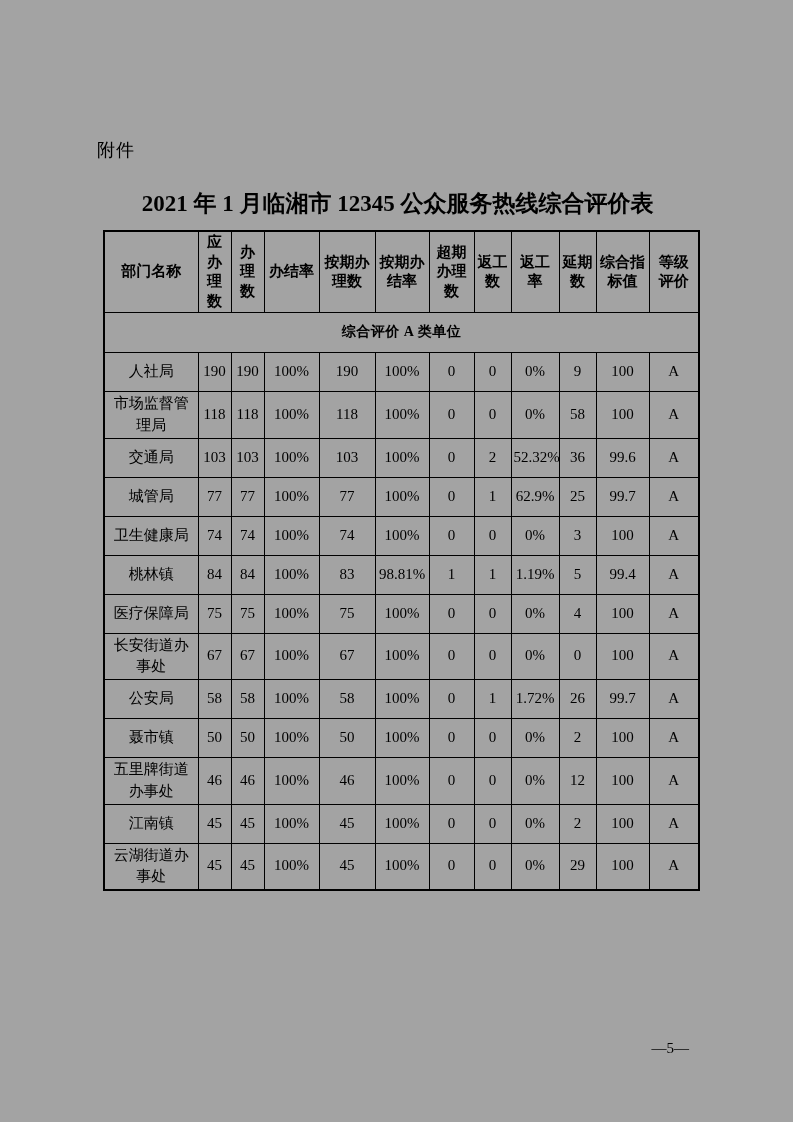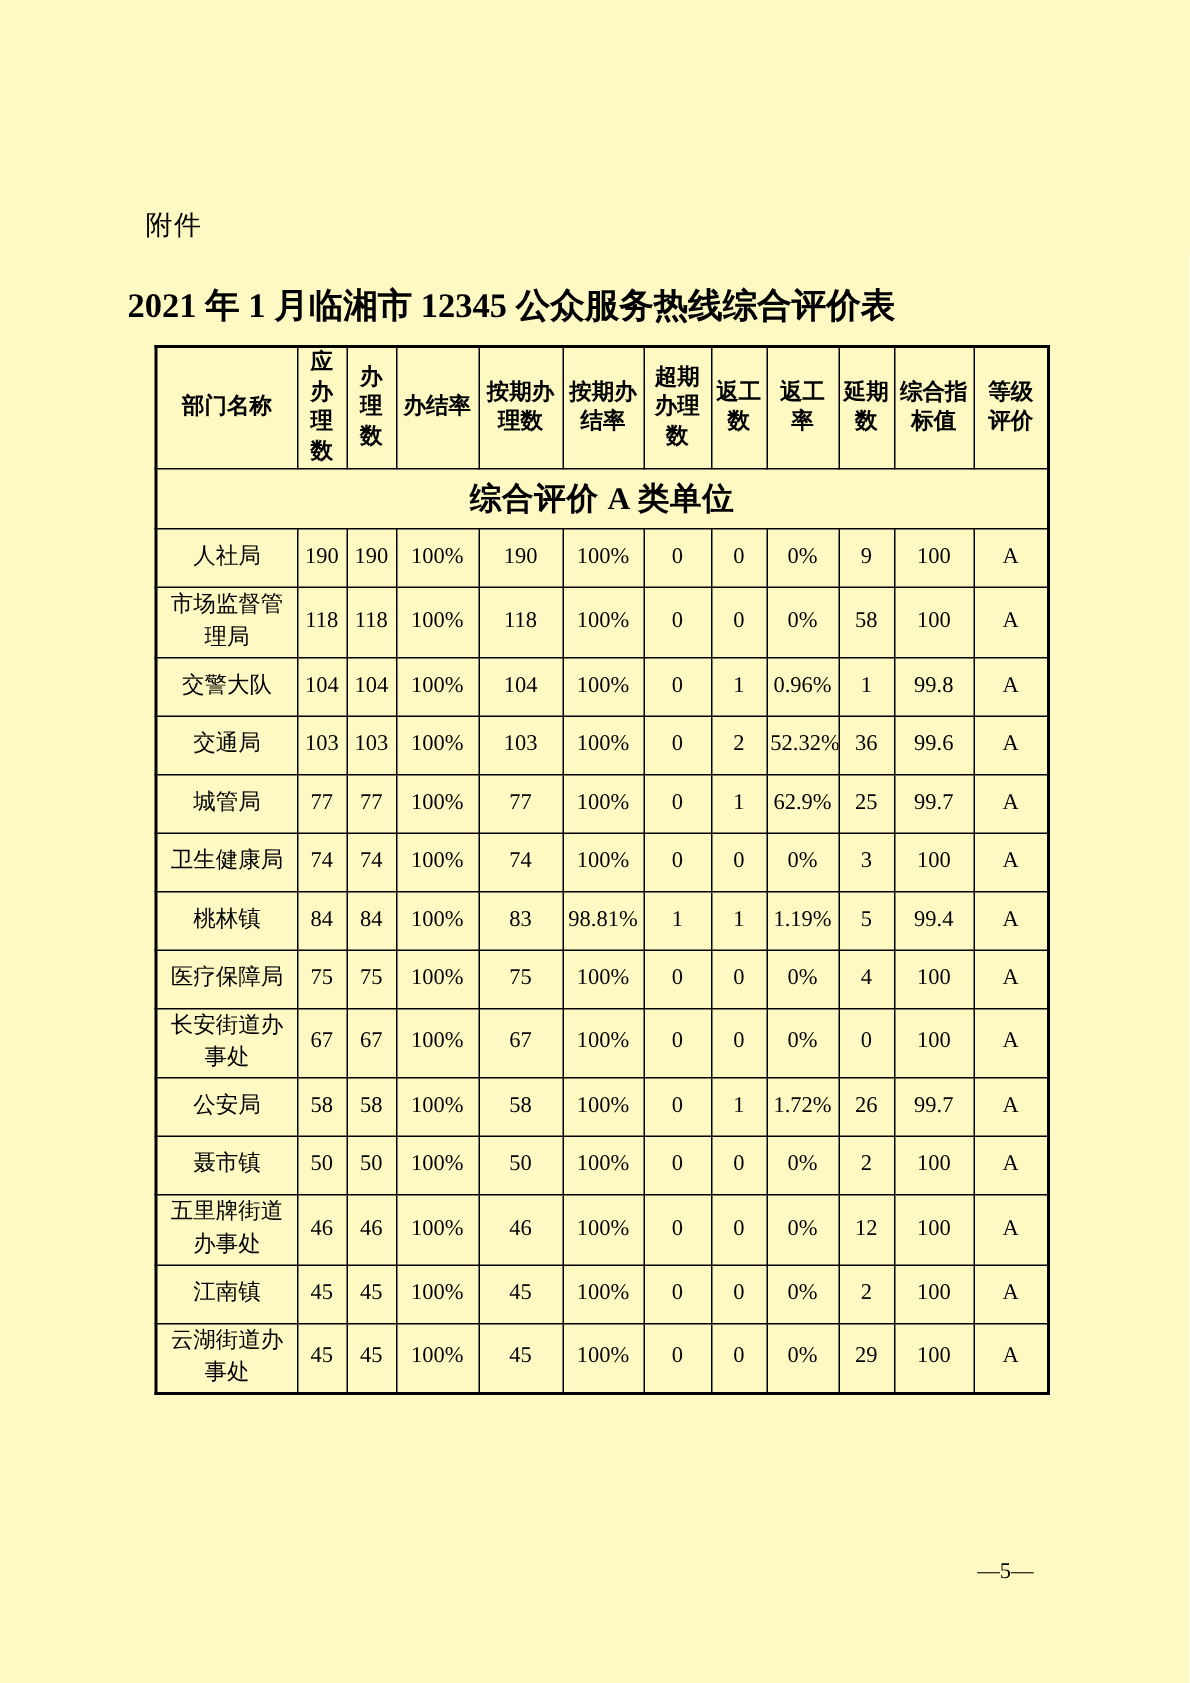--- a/index.html
+++ b/index.html
@@ -4,38 +4,38 @@
 <style>
   html, body {
     margin: 0;
     padding: 0;
     background: #ffffff;
   }
   .page {
     position: relative;
     width: 793px;
     height: 1122px;
-    background: #fef9c3;
+    background: #a3a3a3;
     color: #000000;
     font-family: "Liberation Serif", "DejaVu Serif", serif;
     overflow: hidden;
   }
   .attachment-label {
     position: absolute;
     left: 97px;
     top: 138px;
     font-size: 18px;
     letter-spacing: 1px;
   }
   .doc-title {
     position: absolute;
     left: 85px;
     top: 188px;
     width: 625px;
-    text-align: left;
+    text-align: center;
     font-size: 23px;
     font-weight: bold;
     white-space: nowrap;
   }
   table.eval-table {
     position: absolute;
     left: 103px;
     top: 230px;
     width: 595px;
     border-collapse: collapse;
@@ -52,21 +52,21 @@
   }
   .eval-table thead th {
     height: 52px;
     font-size: 15px;
     font-weight: bold;
     line-height: 1.3;
     white-space: pre-line;
   }
   .eval-table td.section-cell {
     height: 37px;
-    font-size: 21px;
+    font-size: 14px;
     font-weight: bold;
     letter-spacing: 0.5px;
   }
   .eval-table tbody td {
     height: 36px;
     font-size: 15px;
     line-height: 1.45;
   }
   .page-number {
     position: absolute;
@@ -152,34 +152,20 @@
           <td>118</td>
           <td>100%</td>
           <td>0</td>
           <td>0</td>
           <td>0%</td>
           <td>58</td>
           <td>100</td>
           <td>A</td>
         </tr>
         <tr>
-          <td>交警大队</td>
-          <td>104</td>
-          <td>104</td>
-          <td>100%</td>
-          <td>104</td>
-          <td>100%</td>
-          <td>0</td>
-          <td>1</td>
-          <td>0.96%</td>
-          <td>1</td>
-          <td>99.8</td>
-          <td>A</td>
-        </tr>
-        <tr>
           <td>交通局</td>
           <td>103</td>
           <td>103</td>
           <td>100%</td>
           <td>103</td>
           <td>100%</td>
           <td>0</td>
           <td>2</td>
           <td>52.32%</td>
           <td>36</td>

